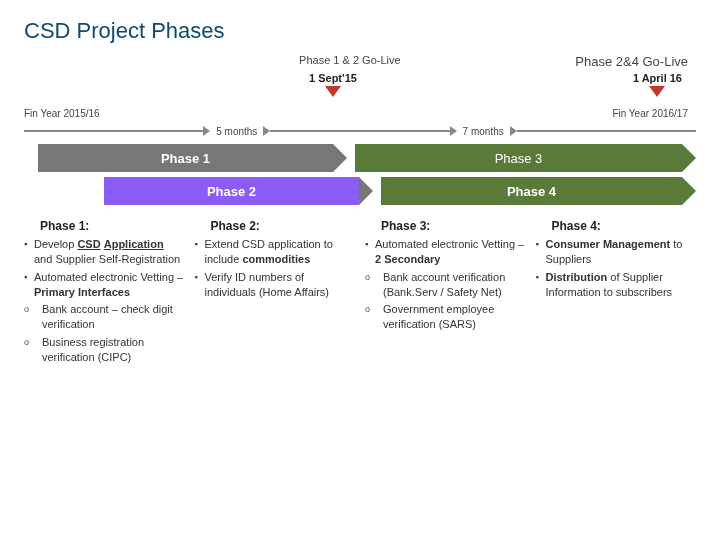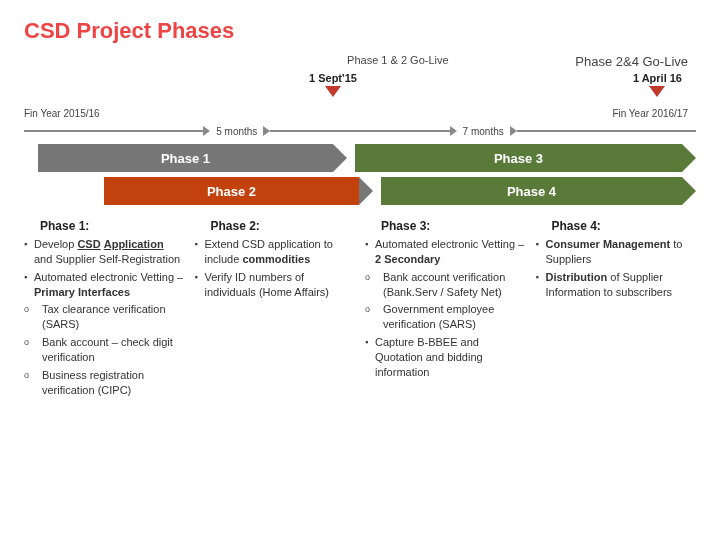--- a/index.html
+++ b/index.html
@@ -15,22 +15,22 @@
     .page {
       width: 720px;
       height: 540px;
       padding: 18px 24px 16px 24px;
       background: #fff;
     }
 
     
     .page-title {
       font-size: 22px;
-      font-weight: bold;
-      color: #ef4444;
+      font-weight: normal;
+      color: #0c4a6e;
       margin-bottom: 10px;
     }
 
     
     .phase-bars {
       display: flex;
       flex-direction: column;
       gap: 5px;
       margin-bottom: 14px;
     }
@@ -92,21 +92,20 @@
       position: relative;
       width: 100%;
     }
     .top-label-left {
       font-size: 11px;
       color: #444;
       position: absolute;
       left: 50%;
       transform: translateX(-60%);
       white-space: nowrap;
-      margin-left: 48px;
     }
     .top-label-right {
       font-size: 13px;
       color: #444;
       position: absolute;
       right: 8px;
       white-space: nowrap;
     }
 
     .top-labels-row {
@@ -228,31 +227,31 @@
         <div style="width:10px; flex-shrink:0;"></div>
         <div style="position:relative; display:flex; align-items:center;">
           <div style="background:#777; height:28px; width:295px; display:flex; align-items:center; justify-content:center;">
             <span style="color:#fff; font-weight:bold; font-size:13px;">Phase 1</span>
           </div>
           <div style="width:0;height:0;border-top:14px solid transparent;border-bottom:14px solid transparent;border-left:14px solid #777; flex-shrink:0;"></div>
         </div>
         <div style="flex:1; display:flex; align-items:center; margin-left:4px;">
           <div style="position:relative; display:flex; align-items:center; flex:1;">
             <div style="background:#5a7a3a; height:28px; flex:1; display:flex; align-items:center; justify-content:center;">
-              <span style="color:#fff; font-weight:bold; font-size:13px;">Phase 3</span>
+              <span style="color:#fff; font-weight:normal; font-size:13px;">Phase 3</span>
             </div>
             <div style="width:0;height:0;border-top:14px solid transparent;border-bottom:14px solid transparent;border-left:14px solid #5a7a3a; flex-shrink:0;"></div>
           </div>
         </div>
       </div>
 
       <div class="phase-row" style="align-items:center;">
         <div style="width:76px; flex-shrink:0;"></div>
         <div style="position:relative; display:flex; align-items:center;">
-          <div style="background:#c2410c; height:28px; width:255px; display:flex; align-items:center; justify-content:center;">
+          <div style="background:#8b5cf6; height:28px; width:255px; display:flex; align-items:center; justify-content:center;">
             <span style="color:#fff; font-weight:bold; font-size:13px;">Phase 2</span>
           </div>
           <div style="width:0;height:0;border-top:14px solid transparent;border-bottom:14px solid transparent;border-left:14px solid #777; flex-shrink:0;"></div>
         </div>
         <div style="flex:1; display:flex; align-items:center; margin-left:4px;">
           <div style="position:relative; display:flex; align-items:center; flex:1;">
             <div style="background:#5a7a3a; height:28px; flex:1; display:flex; align-items:center; justify-content:center;">
               <span style="color:#fff; font-weight:bold; font-size:13px;">Phase 4</span>
             </div>
             <div style="width:0;height:0;border-top:14px solid transparent;border-bottom:14px solid transparent;border-left:14px solid #5a7a3a; flex-shrink:0;"></div>
@@ -263,41 +262,39 @@
 
   </div>
 
   <div class="details-section">
 
     <div class="detail-col">
       <div class="detail-col-title">Phase 1:</div>
       <ul>
         <li>Develop <span class="bold underline">CSD</span> <span class="bold underline">Application</span> and Supplier Self-Registration</li>
         <li>Automated electronic Vetting –<span class="bold">Primary Interfaces</span></li>
-        <li class="sub-item">Tax clearance verification (SARS)</li>
         <li class="sub-item">Bank account – check digit verification</li>
         <li class="sub-item">Business registration verification (CIPC)</li>
       </ul>
     </div>
 
     <div class="detail-col">
       <div class="detail-col-title">Phase 2:</div>
       <ul>
         <li>Extend CSD application to include <span class="bold">commodities</span></li>
         <li>Verify ID numbers of individuals (Home Affairs)</li>
       </ul>
     </div>
 
     <div class="detail-col">
       <div class="detail-col-title">Phase 3:</div>
       <ul>
         <li>Automated electronic Vetting – <span class="bold">2 Secondary</span></li>
         <li class="sub-item">Bank account verification (Bank.Serv / Safety Net)</li>
         <li class="sub-item">Government employee verification (SARS)</li>
-        <li>Capture B-BBEE and Quotation and bidding information</li>
       </ul>
     </div>
 
     <div class="detail-col">
       <div class="detail-col-title">Phase 4:</div>
       <ul>
         <li><span class="bold">Consumer Management</span> to Suppliers</li>
         <li><span class="bold">Distribution</span> of Supplier Information to subscribers</li>
       </ul>
     </div>

